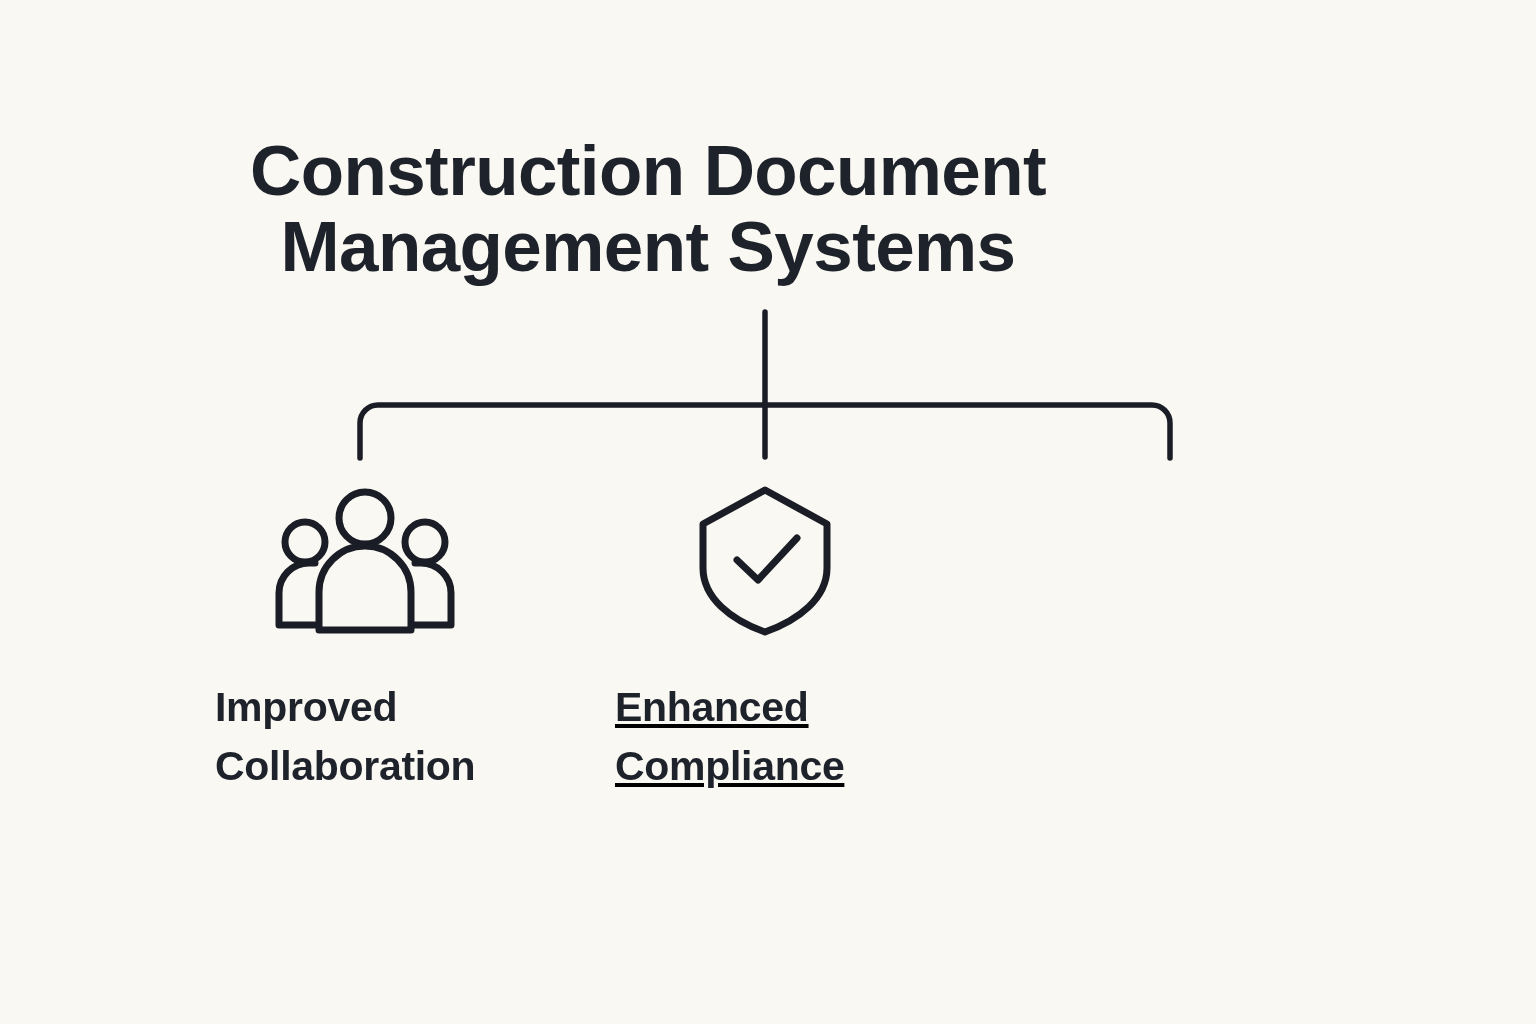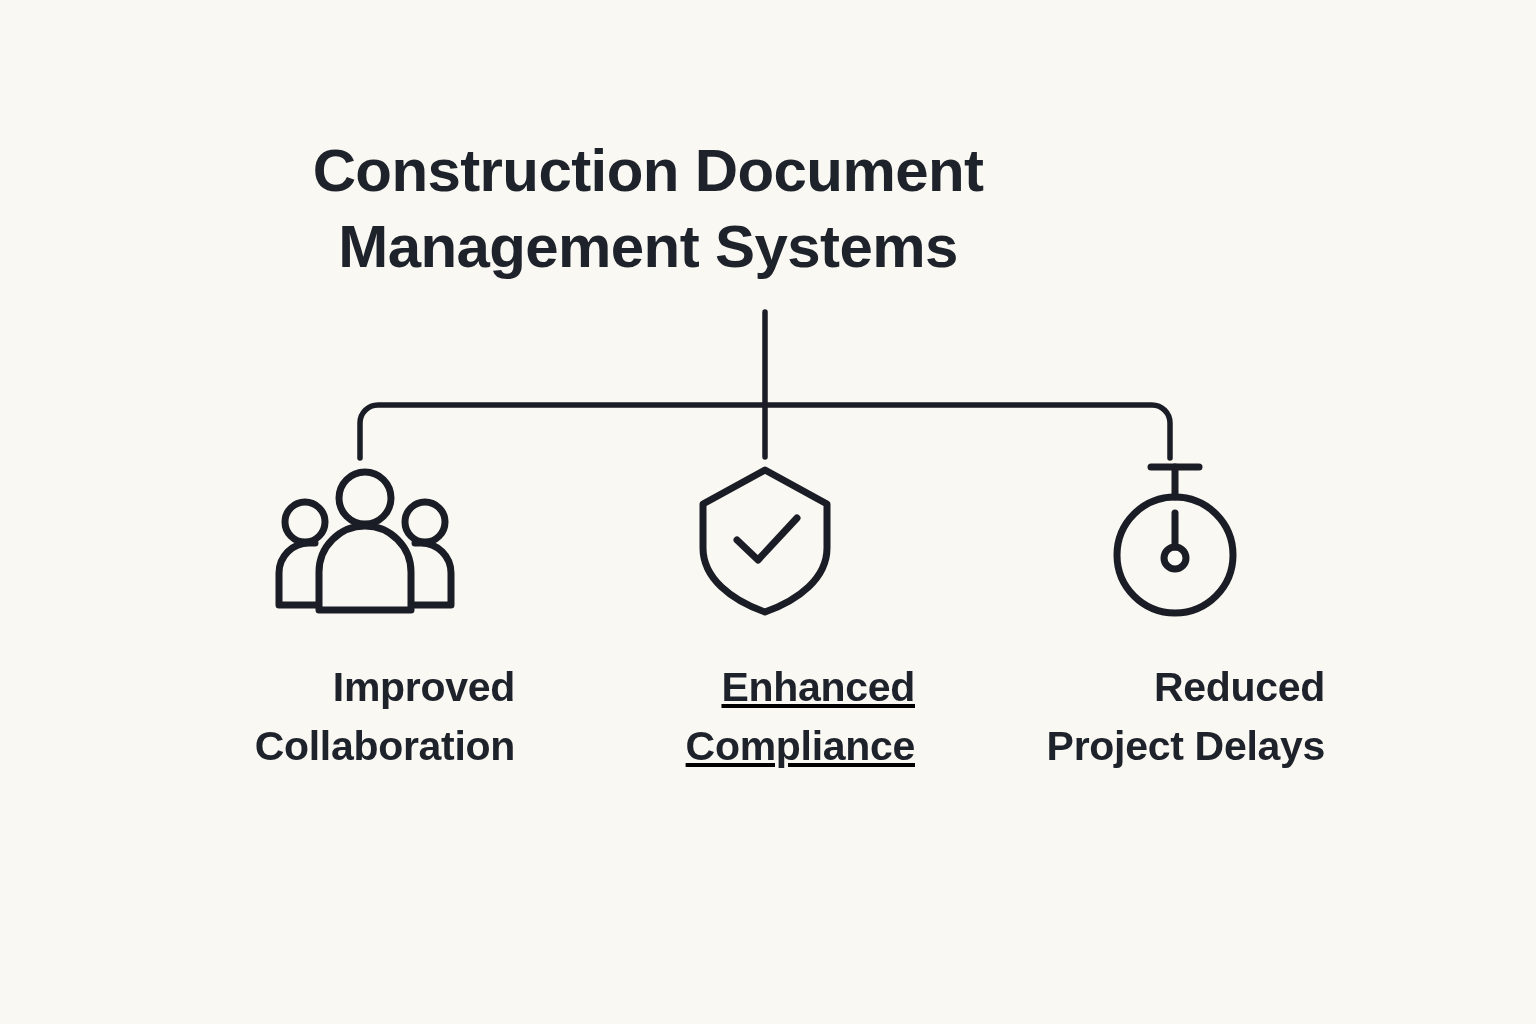--- a/index.html
+++ b/index.html
@@ -18,40 +18,40 @@
     width: 1536px;
     height: 1024px;
     background: #faf8f2;
   }
   .title {
     position: absolute;
     left: 0;
     top: 133px;
     width: 1296px;
     text-align: center;
-    font-size: 60px;
+    font-size: 71px;
     font-weight: 700;
     line-height: 76px;
     letter-spacing: -0.6px;
     color: #1e222b;
     white-space: pre-line;
   }
   .connectors {
     position: absolute;
     left: 0;
     top: 0;
     width: 1536px;
     height: 1024px;
     pointer-events: none;
   }
   .branch {
     position: absolute;
-    top: 460px;
+    top: 480px;
     width: 300px;
-    text-align: right;
+    text-align: left;
   }
   .branch-a { left: 215px; }
   .branch-b { left: 615px; text-decoration: underline; }
   .branch-c { left: 1025px; }
   .icon-wrap {
     height: 160px;
     display: flex;
     align-items: center;
     justify-content: center;
   }
@@ -100,27 +100,14 @@
     <div class="icon-wrap">
       <svg width="160" height="160" viewBox="0 0 160 160" fill="none" stroke="#1a1d26" stroke-width="7" stroke-linecap="round" stroke-linejoin="round">
         <path d="M80,10 L18,44 L18,88 C18,118 46,140 80,152 C114,140 142,118 142,88 L142,44 Z"></path>
         <path d="M52,80 L73,100 L112,58"></path>
       </svg>
     </div>
     <div class="branch-label">Enhanced
 Compliance</div>
   </div>
 
-  <div class="branch branch-c">
-    <div class="icon-wrap">
-      <svg width="160" height="170" viewBox="0 0 160 170" fill="none" stroke="#1a1d26" stroke-width="7" stroke-linecap="round" stroke-linejoin="round">
-        <line x1="56" y1="12" x2="104" y2="12"></line>
-        <line x1="80" y1="12" x2="80" y2="42"></line>
-        <circle cx="80" cy="100" r="58"></circle>
-        <line x1="80" y1="58" x2="80" y2="92"></line>
-        <circle cx="80" cy="103" r="11"></circle>
-      </svg>
-    </div>
-    <div class="branch-label">Reduced
-Project Delays</div>
-  </div>
 
 </div>
 
 </body></html>

